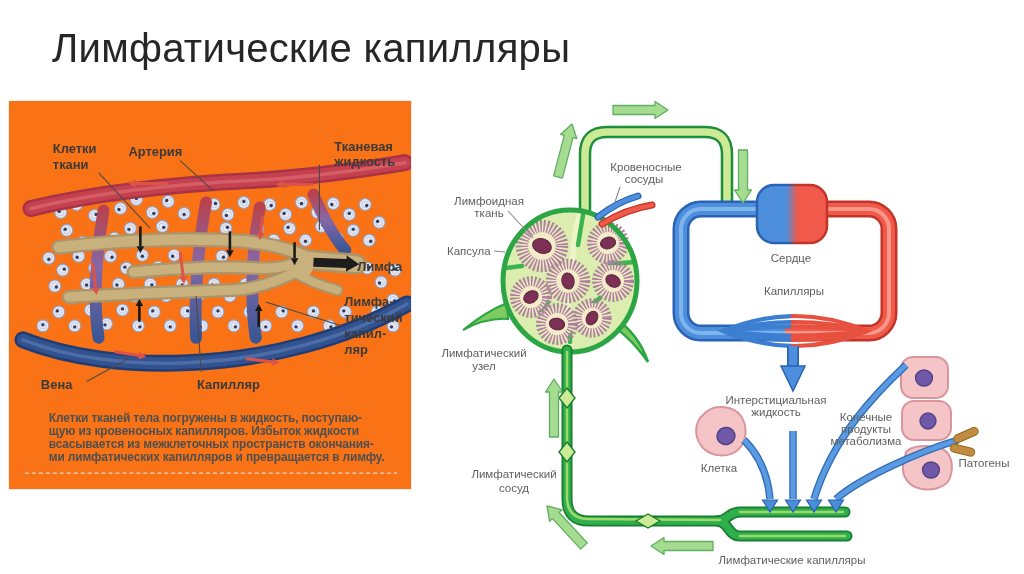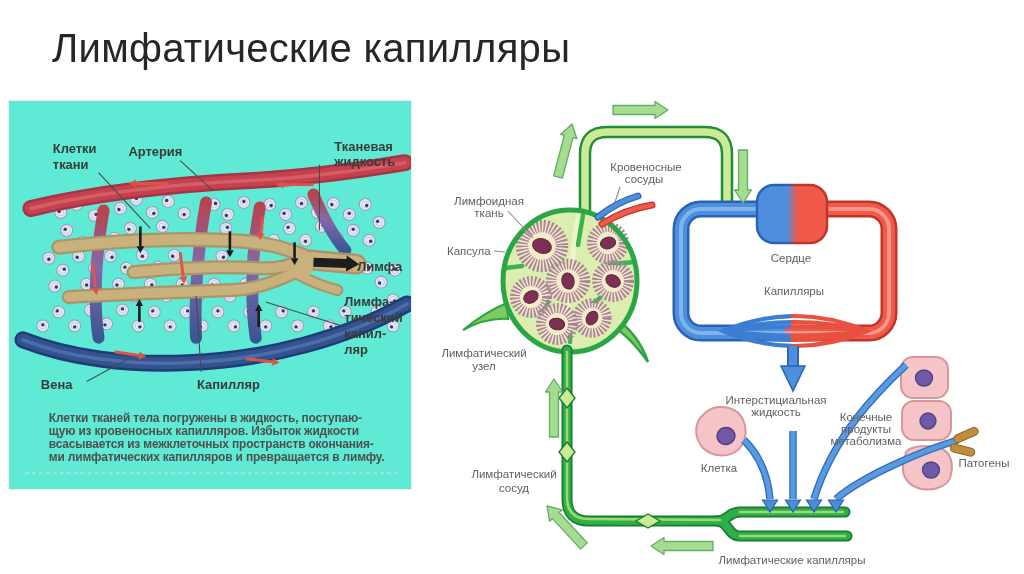--- a/index.html
+++ b/index.html
@@ -1,21 +1,21 @@
 <!DOCTYPE html>
 <html><head>
 <meta charset="utf-8">
 <style>
   html,body{margin:0;padding:0;background:#ffffff;}
   #slide{position:relative;width:1024px;height:574px;background:#ffffff;overflow:hidden;
          font-family:"Liberation Sans",sans-serif;}
   #title{position:absolute;left:52px;top:26px;font-size:40px;font-weight:300;
          color:#262626;letter-spacing:.3px;white-space:nowrap;}
   #left-panel{position:absolute;left:8px;top:100px;width:404px;height:390px;
-              background:#5eead4;border:1px solid #efefec;box-sizing:border-box;}
+              background:#f97316;border:1px solid #efefec;box-sizing:border-box;}
   #right-panel{position:absolute;left:430px;top:90px;width:594px;height:484px;}
   svg{display:block;}
   text{font-family:"Liberation Sans",sans-serif;}
   .llabel{font-size:13px;font-weight:bold;fill:#3a3a3a;}
   .lcap{font-size:12px;font-weight:bold;fill:#4f4f4f;letter-spacing:-.15px;}
   .rlabel{font-size:11.5px;fill:#5f5f5f;}
   .leader{stroke:#4a4a4a;stroke-width:1.1;fill:none;}
   .rleader{stroke:#8a8a8a;stroke-width:1.1;fill:none;}
 </style>
 </head>

